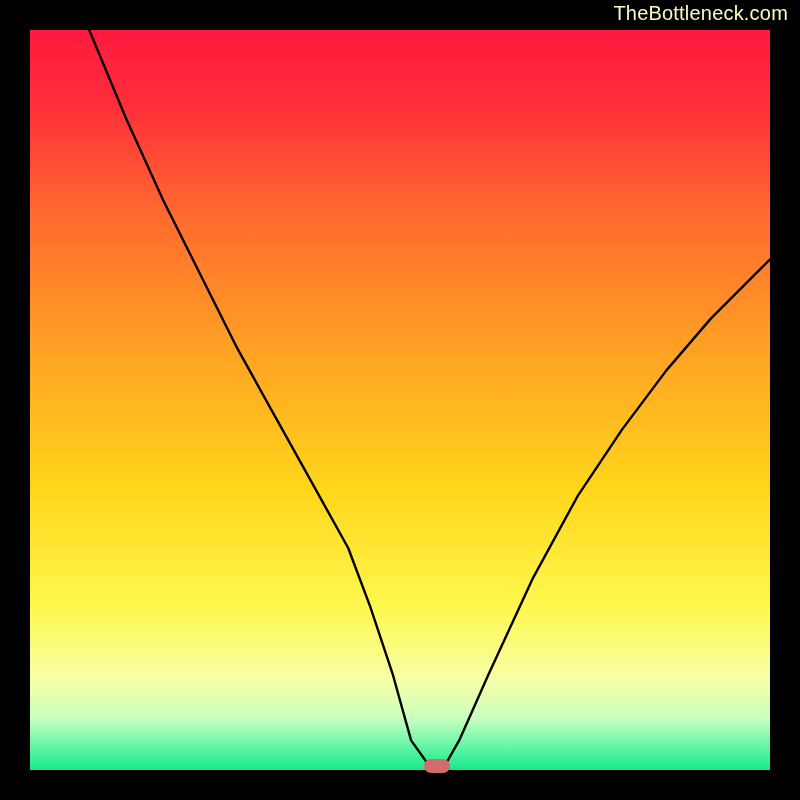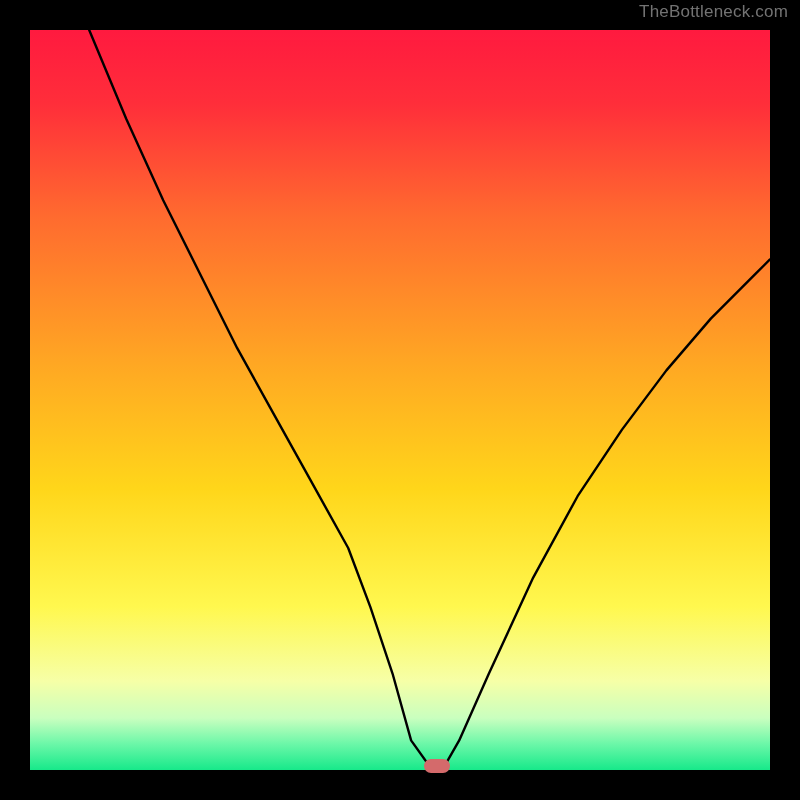--- a/index.html
+++ b/index.html
@@ -14,22 +14,22 @@
   .frame {
     position: relative;
     width: 800px;
     height: 800px;
     background: #000;
   }
   .watermark {
     position: absolute;
     top: 2px;
     right: 12px;
-    color: #737373;
-    font-size: 17px;
+    color: #fef9c3;
+    font-size: 20px;
     letter-spacing: 0.2px;
     font-weight: 400;
     user-select: none;
   }
   .plot {
     position: absolute;
     left: 30px;
     top: 30px;
     width: 740px;
     height: 740px;

